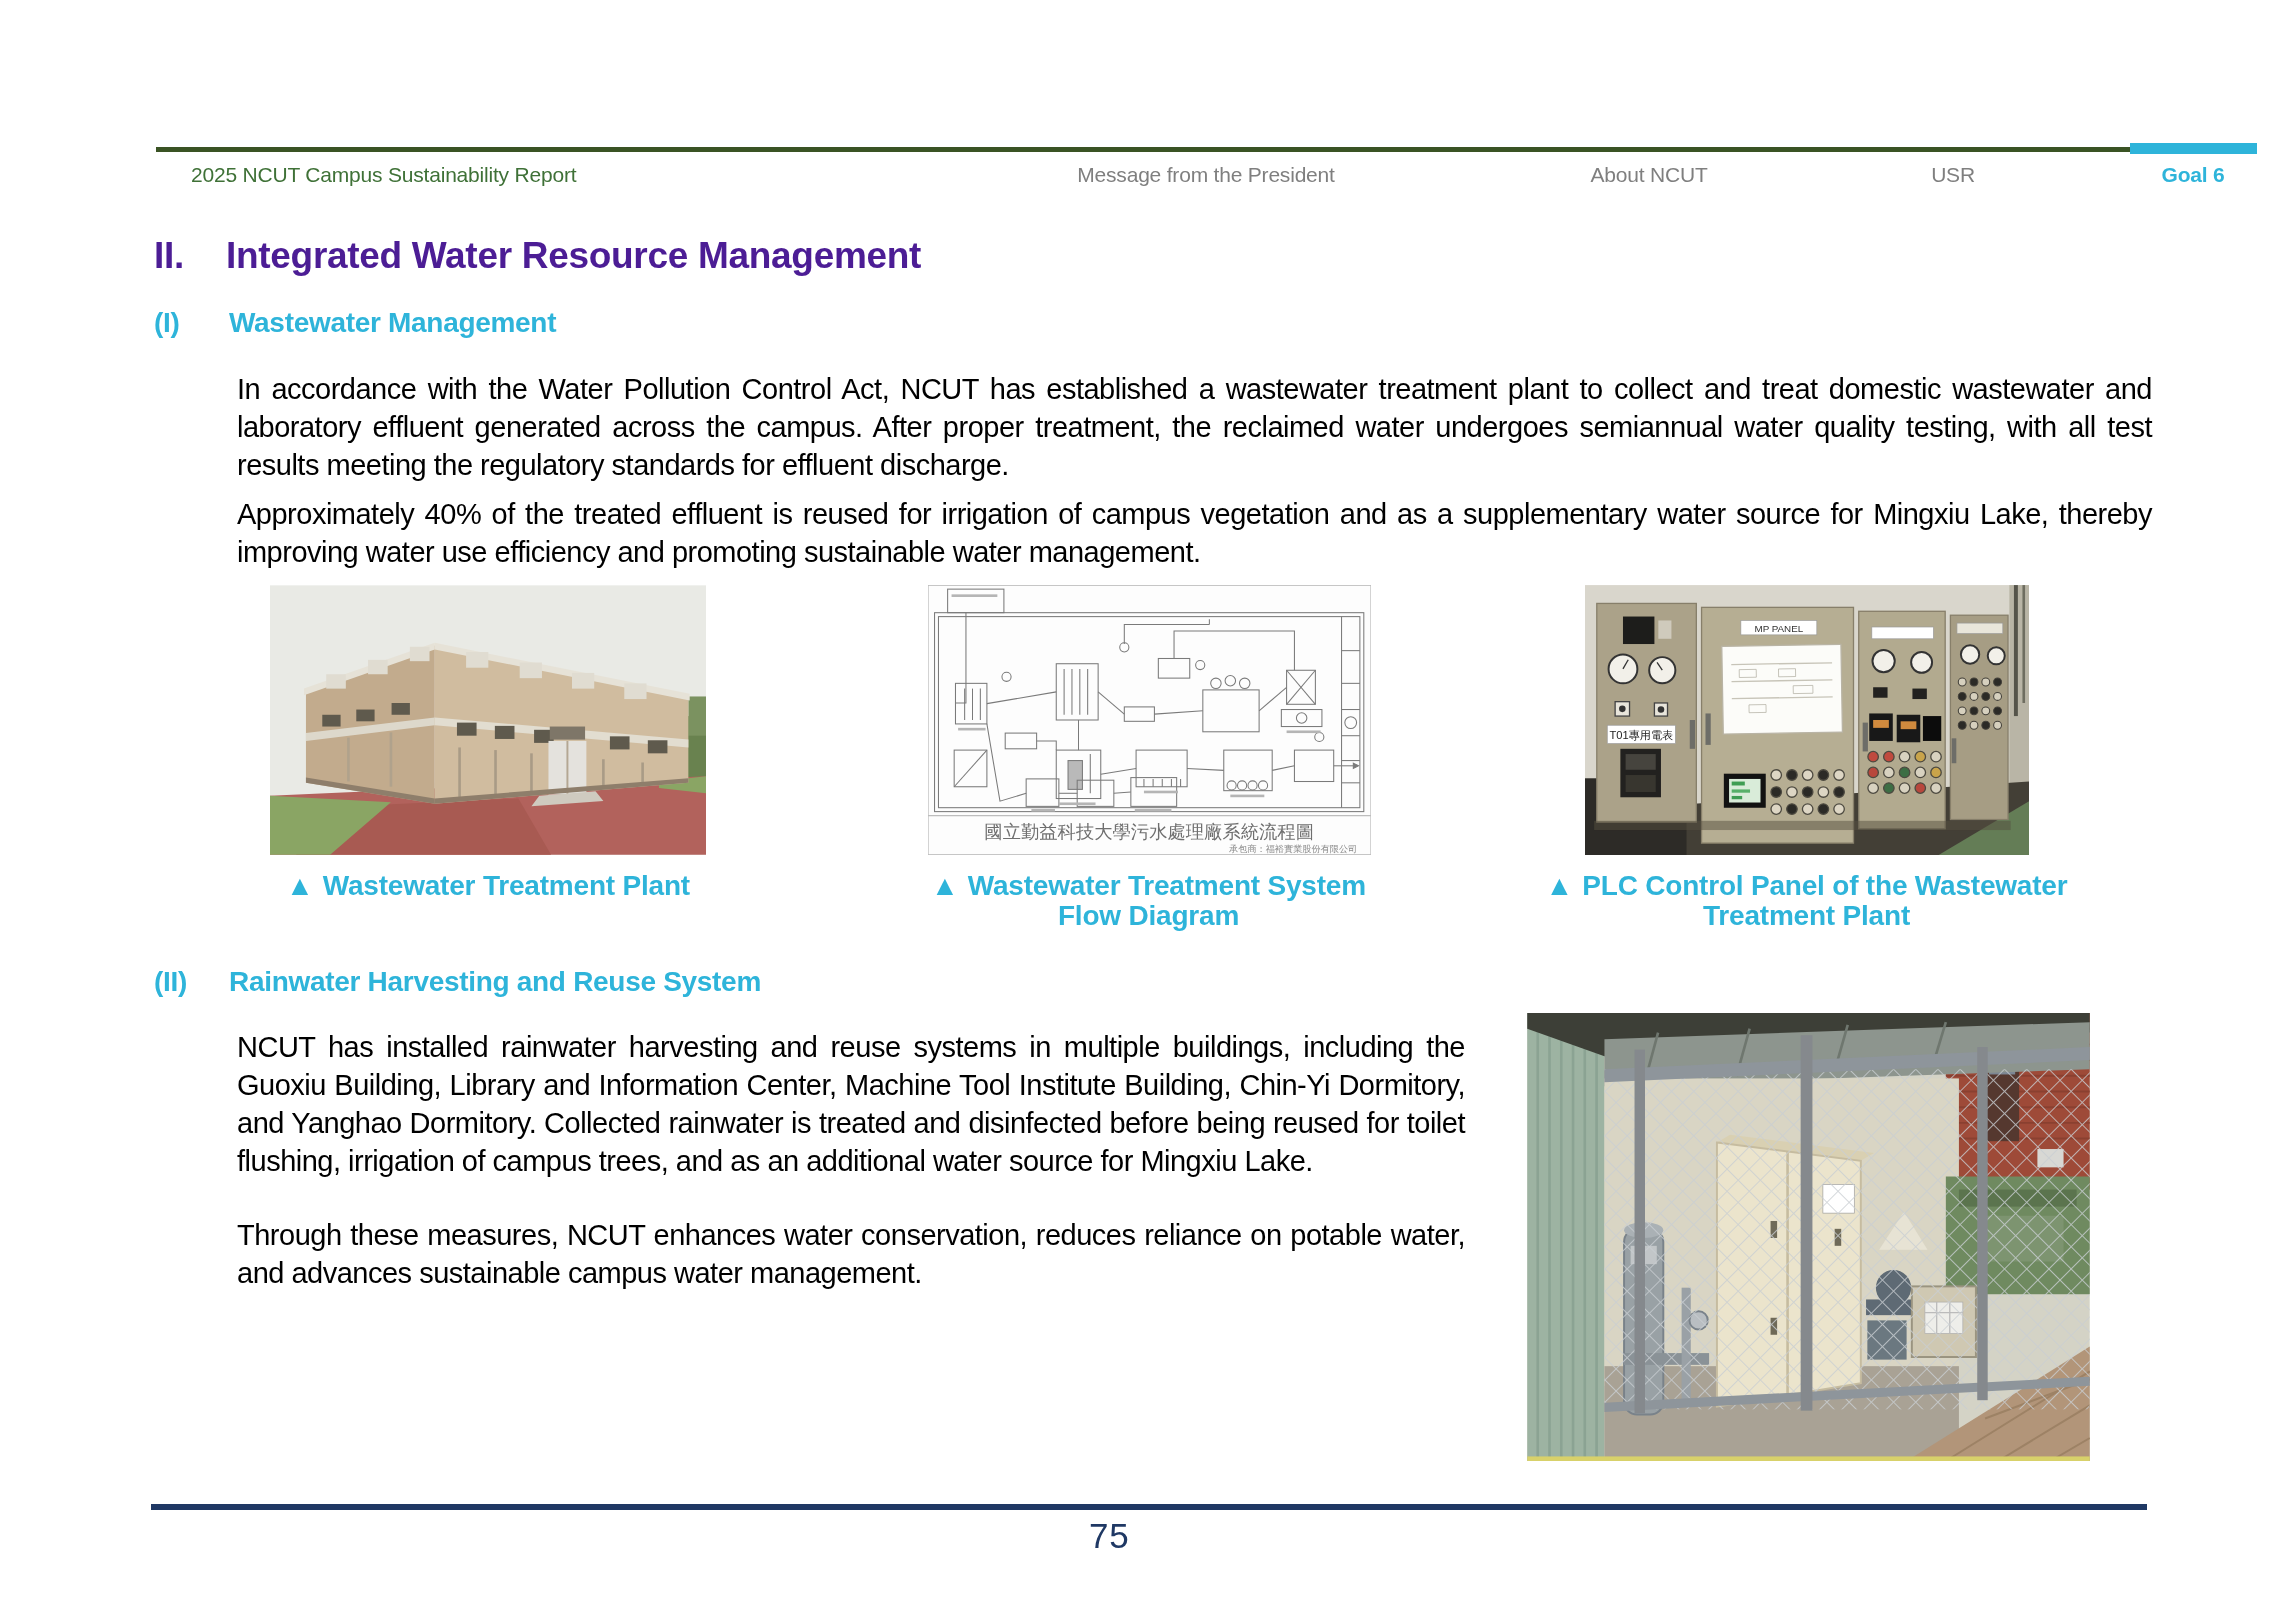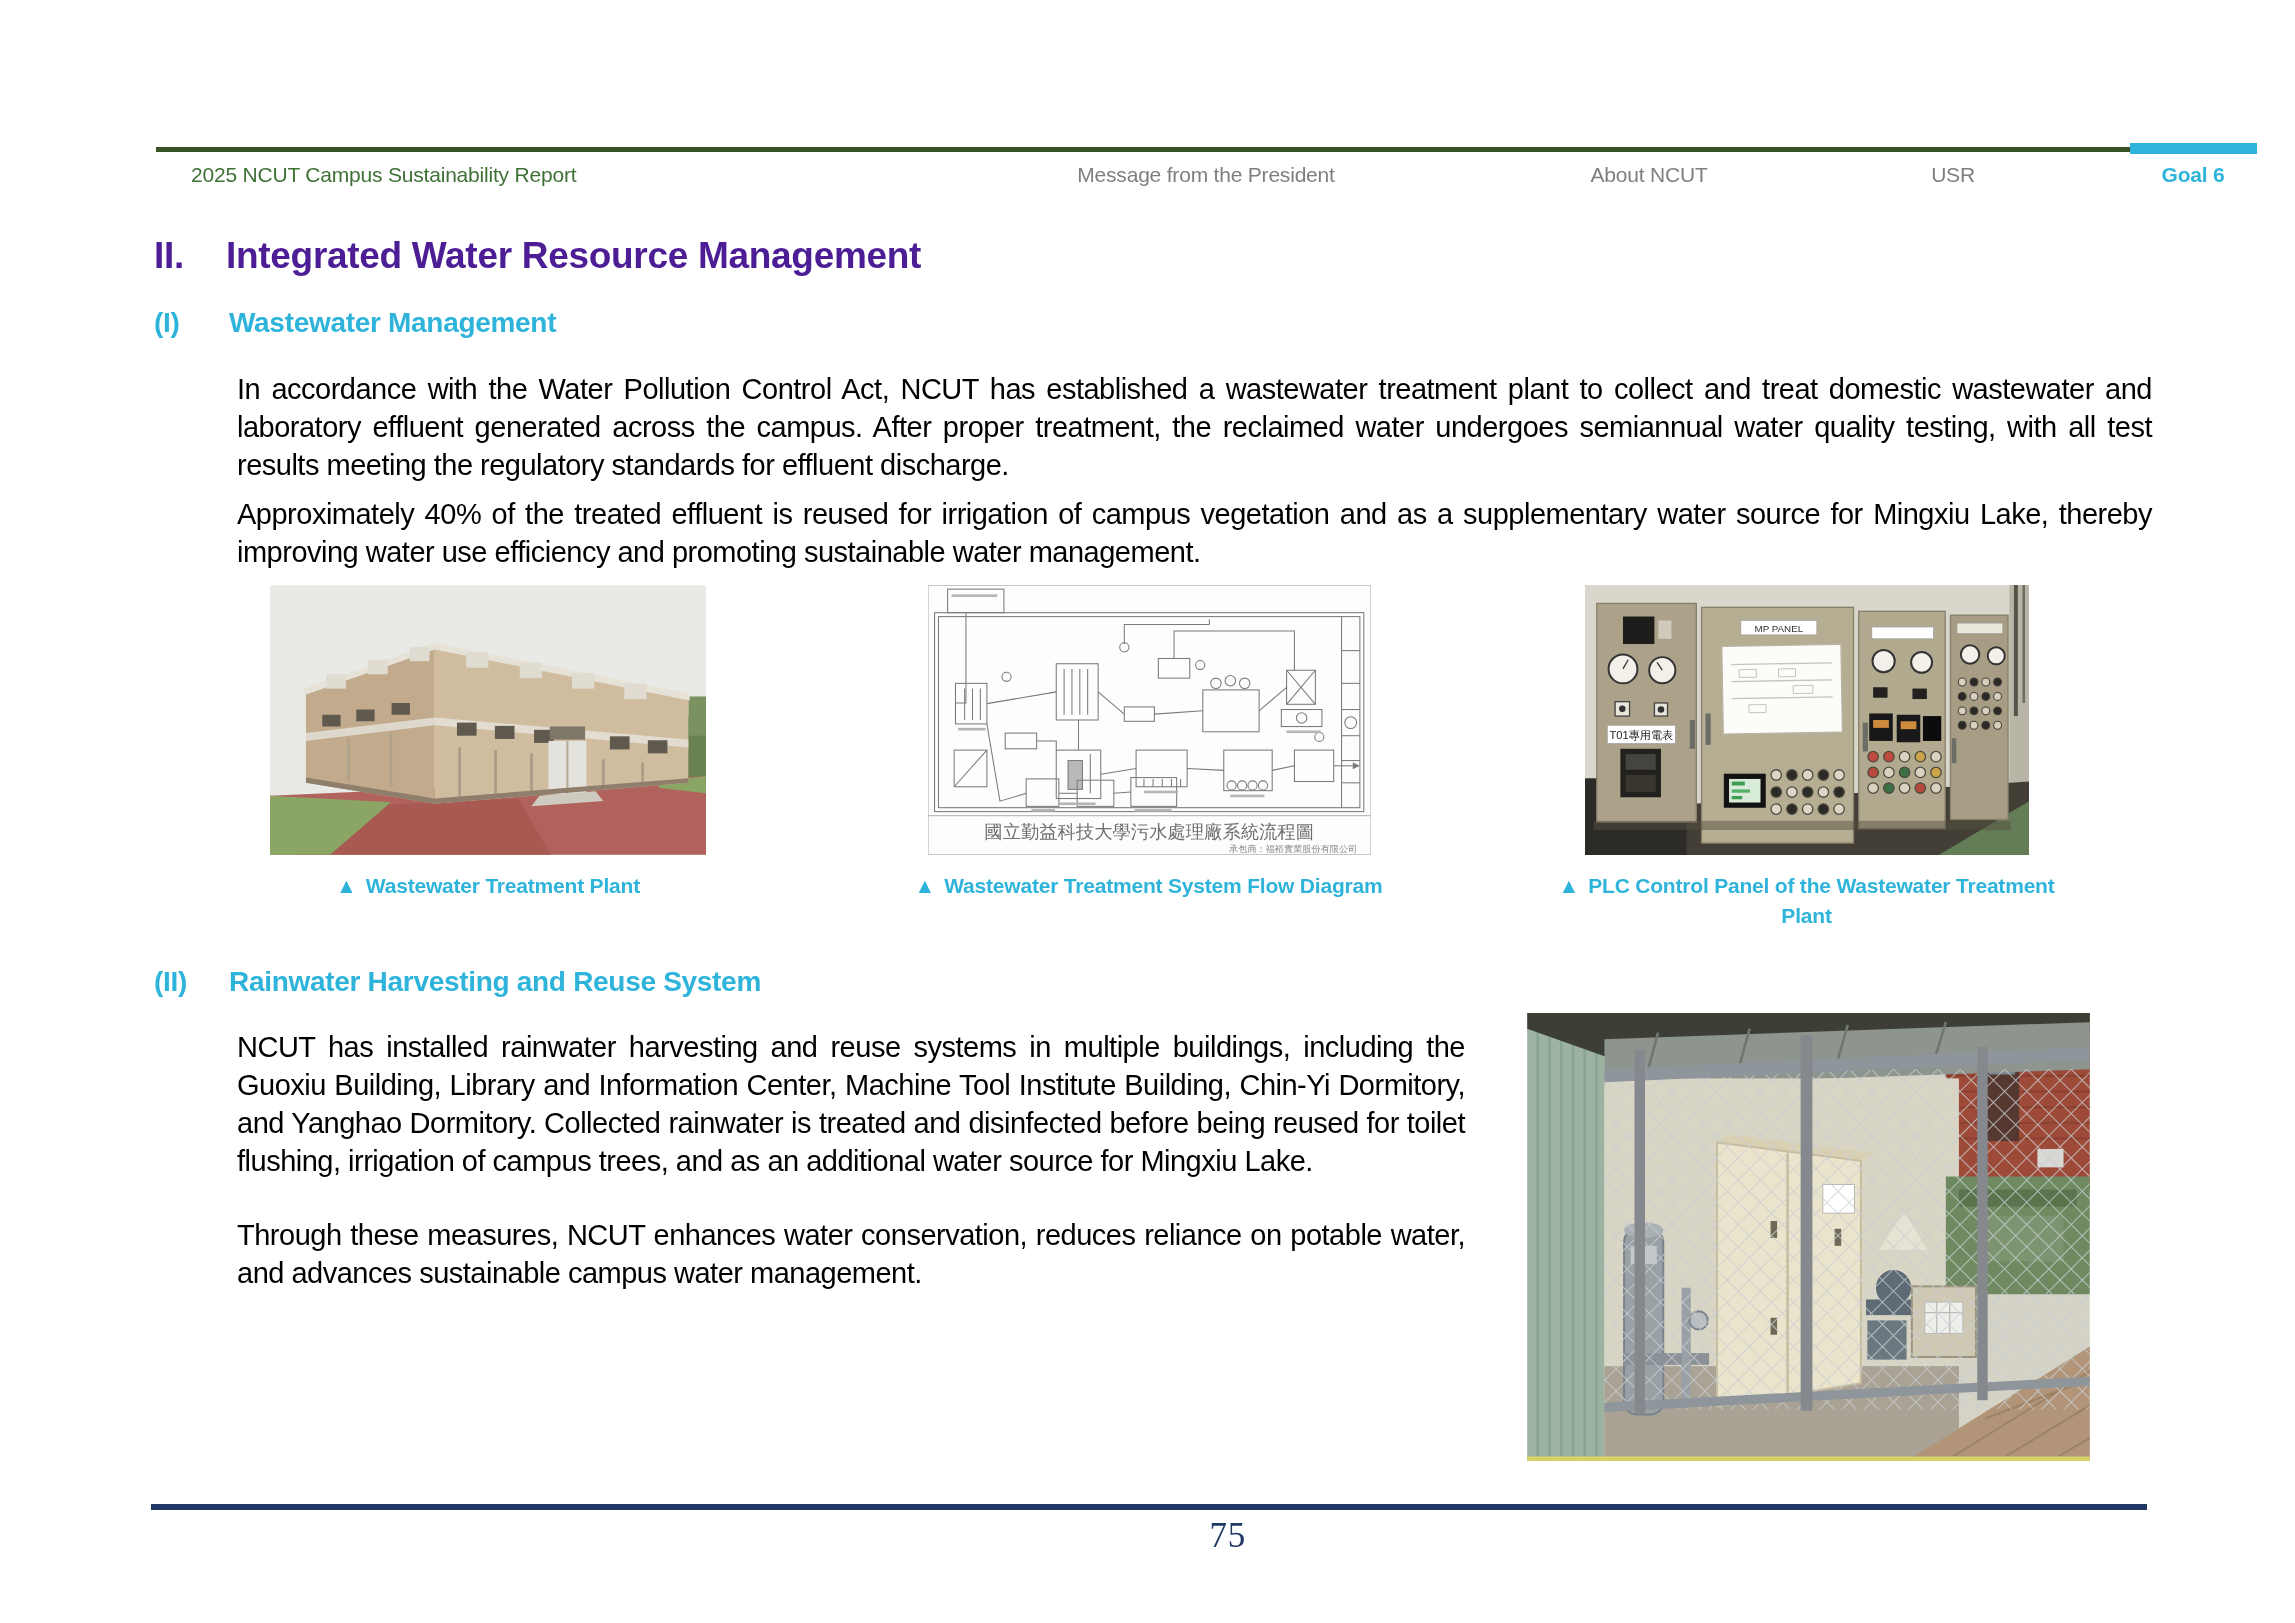--- a/index.html
+++ b/index.html
@@ -21,27 +21,27 @@
   
   .para{
     position:absolute;font-size:29px;line-height:38px;color:#000;
     text-align:justify;letter-spacing:-0.5px;
   }
   
   .fig{position:absolute;top:553px;height:270px;}
   .fig svg{display:block;}
   .fig-caption{
     position:absolute;top:839px;text-align:center;color:#2eb4da;
-    font-weight:bold;font-size:21px;line-height:30px;letter-spacing:-0.2px;
+    font-weight:bold;font-size:28px;line-height:30px;letter-spacing:-0.2px;
   }
   .fig-caption .cap-marker{margin-right:9.2px;}
   .fig-caption.low{top:1437px;}
   
   .ftr-rule{position:absolute;left:151px;top:1472px;width:1996px;height:5.9px;background:#1f3864;}
-  .page-num{position:absolute;left:1089px;top:1484px;width:157px;text-align:right;font-size:35px;color:#1f3864;letter-spacing:0.7px;font-family:Liberation Serif, serif;}
+  .page-num{position:absolute;left:1089px;top:1484px;width:157px;text-align:left;font-size:35px;color:#1f3864;letter-spacing:0.7px;}
   svg text{font-family:"Liberation Sans",sans-serif;}
 </style>
 </head>
 <body>
 
 <div id="page">
 
   <div class="hdr-rule"></div>
   <div class="hdr-rule-accent"></div>
   <div class="hdr-title">2025 NCUT Campus Sustainability Report</div>

